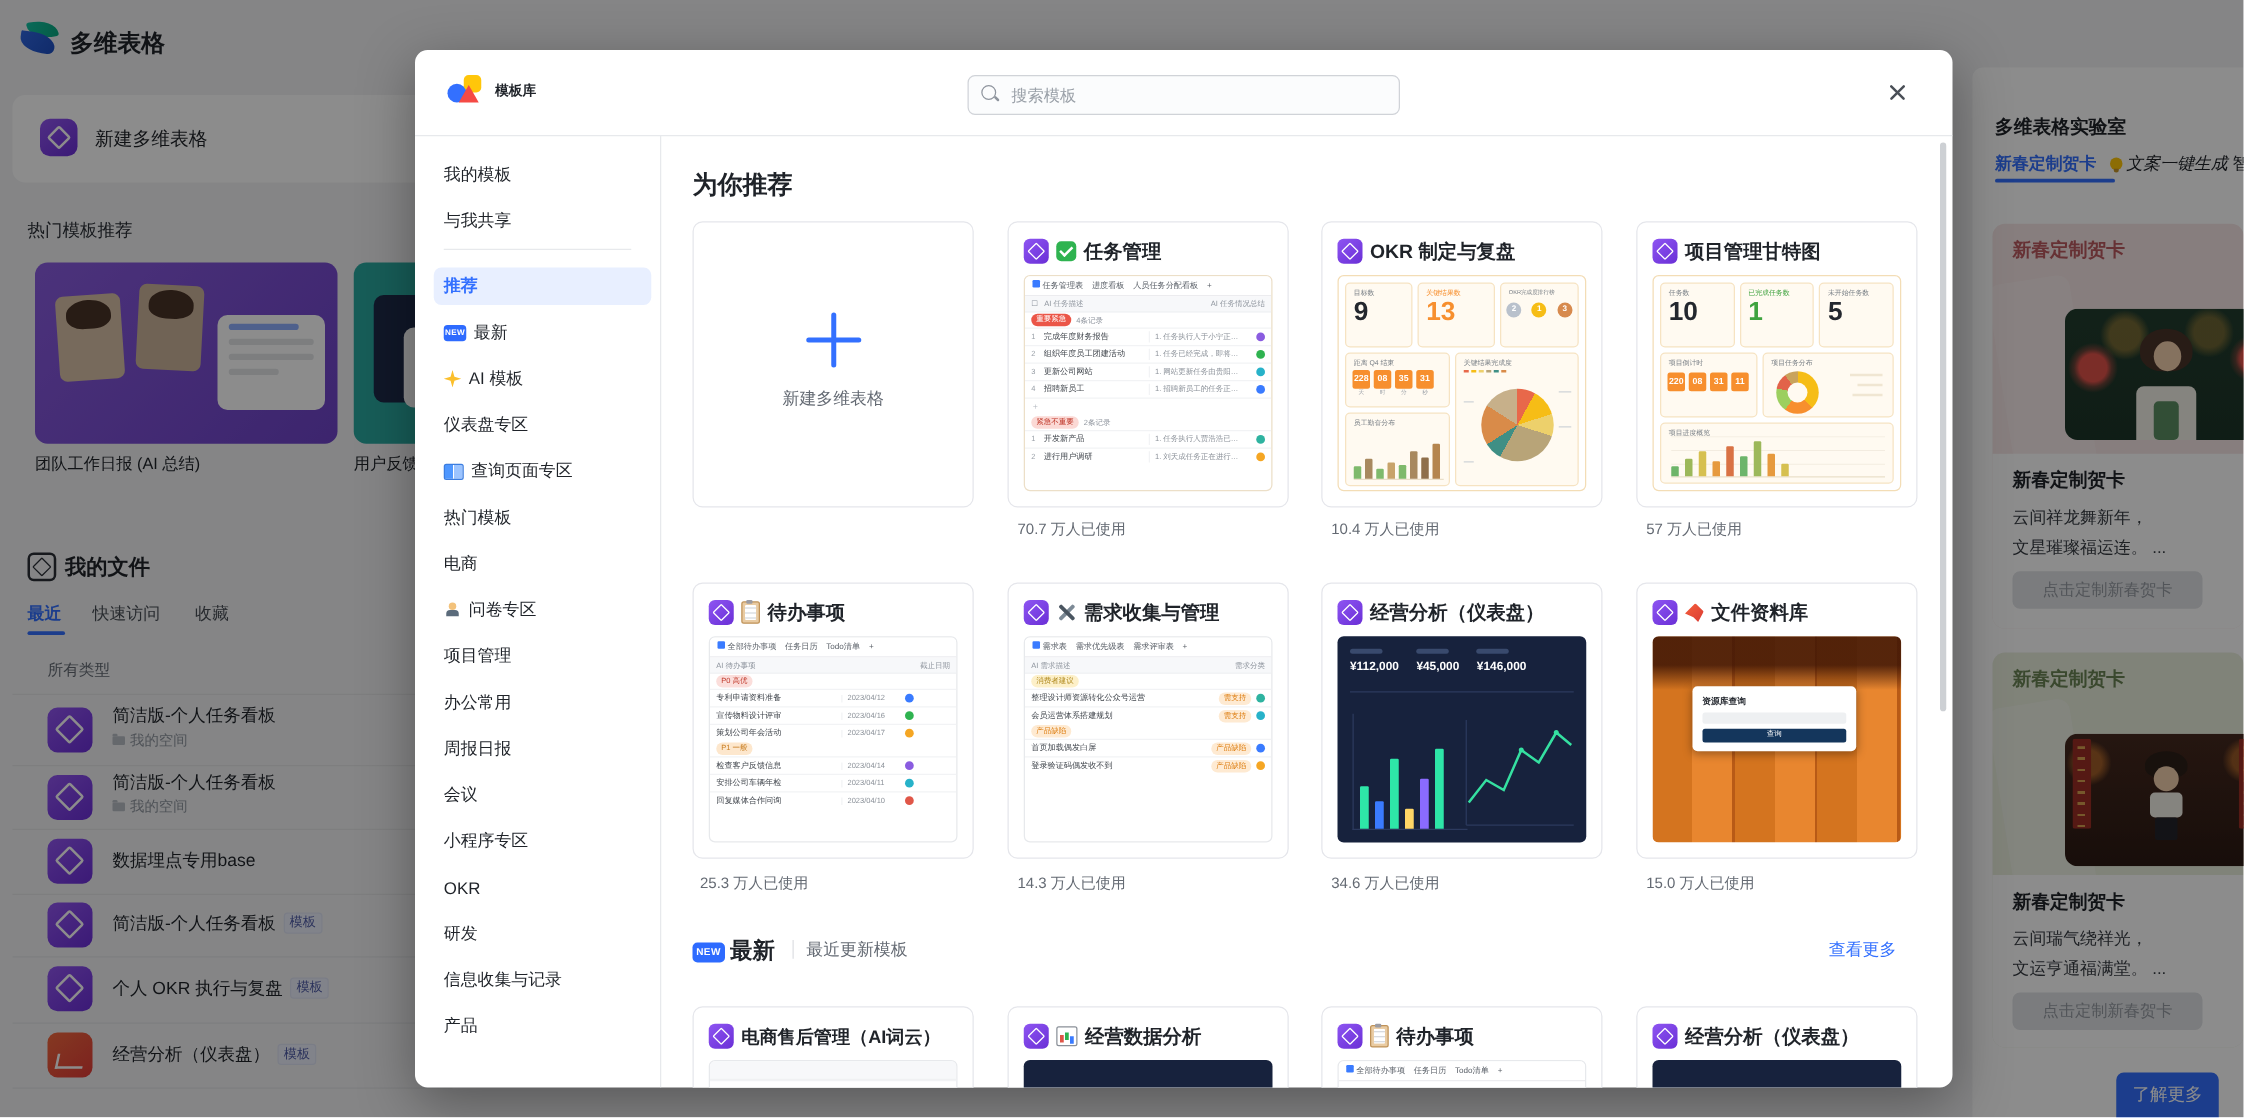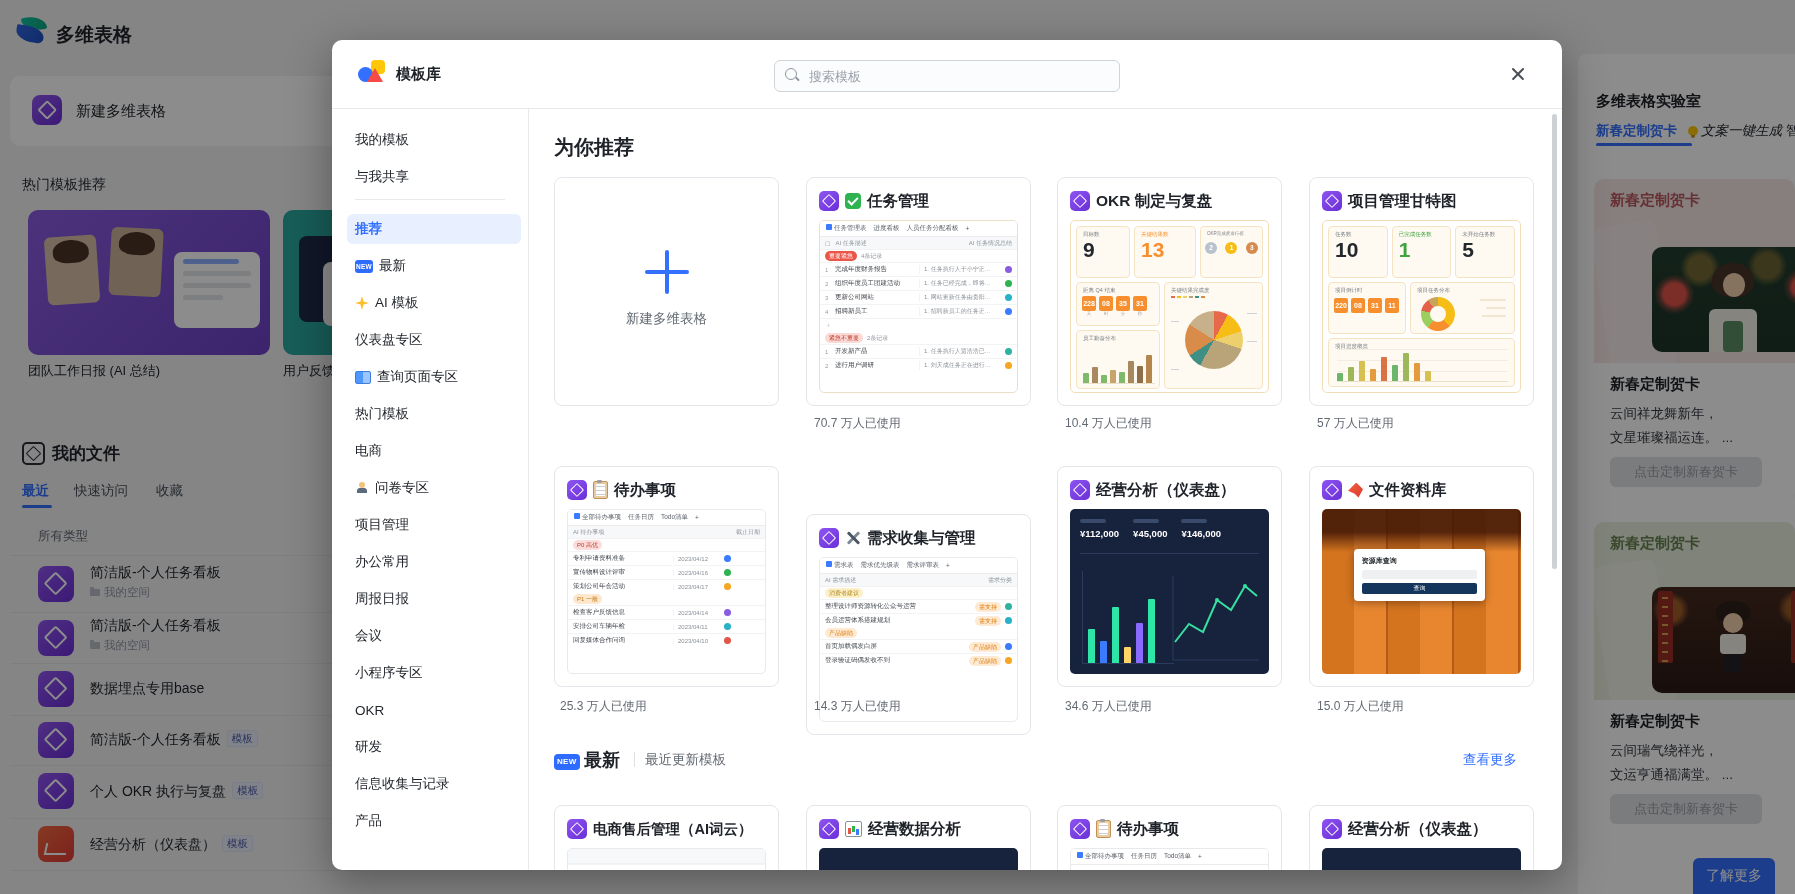--- a/index.html
+++ b/index.html
@@ -33,21 +33,21 @@
   .folder-ic{display:inline-block;width:10px;height:7px;background:#b9bec5;border-radius:1px;position:relative;margin-right:4px;}
   .folder-ic::before{content:"";position:absolute;left:0;top:-2px;width:4px;height:2px;background:#b9bec5;border-radius:1px 1px 0 0;}
   .base-red{border-radius:8px;background:linear-gradient(140deg,#f2693d,#e23c39);position:relative;}
   .base-red::after{content:"";position:absolute;left:7px;top:17px;width:20px;height:10px;border-left:2px solid #fff;border-bottom:2px solid #fff;transform:skewX(-12deg);}
   .myfiles-ic{width:19px;height:19px;border:2.2px solid #2b2f36;border-radius:5px;position:relative;}
   .myfiles-ic::after{content:"";position:absolute;inset:4px;border:1.8px solid #2b2f36;border-radius:1px;transform:rotate(45deg);}
   
   #overlay{position:absolute;inset:0;background:rgba(0,0,0,0.45);z-index:20;}
   #modal{position:absolute;left:332px;top:40px;width:1230px;height:830px;background:#fff;border-radius:10px;z-index:30;box-shadow:0 12px 44px rgba(0,0,0,.35);overflow:hidden;}
   .m-head{position:absolute;left:0;top:0;right:0;height:68px;border-bottom:1px solid #e7e9ec;}
-  .m-title{font-size:15px;font-weight:700;text-align:right;}
+  .m-title{font-size:11px;font-weight:700;text-align:right;}
   .mlogo{width:28px;height:28px;position:relative;}
   .mlogo .sq{position:absolute;right:1px;top:0;width:14px;height:14px;background:#ffc60a;border-radius:4px;}
   .mlogo .ci{position:absolute;left:0;top:7px;width:15px;height:15px;background:#3370ff;border-radius:50%;}
   .mlogo .tr{position:absolute;left:9px;top:8px;width:0;height:0;border-left:8px solid transparent;border-right:8px solid transparent;border-bottom:14px solid #f54a45;}
   .srch{position:absolute;left:442px;top:20px;width:344px;height:30px;background:#fbfcfd;border:1px solid #d0d3d8;border-radius:6px;}
   .srch input{position:absolute;left:32px;top:1px;width:300px;height:26px;border:0;outline:0;background:transparent;font-size:13px;color:#1f2329;font-family:inherit;}
   .srch input::placeholder{color:#9aa0a8;}
   .mag{position:absolute;left:10px;top:7px;width:10px;height:10px;border:1.6px solid #8f959e;border-radius:50%;}
   .mag::after{content:"";position:absolute;left:9px;top:9px;width:5px;height:1.6px;background:#8f959e;transform:rotate(45deg);border-radius:1px;}
   .xclose{position:absolute;left:1176px;top:24px;width:20px;height:20px;cursor:pointer;}
@@ -632,21 +632,21 @@
             <span class="av" style="background:#27b2c9;"></span>
           </div>
         <div class="trow">
             <span class="tname" style="width:96px;">回复媒体合作问询</span>
             <span class="tdate">2023/04/10</span>
             <span class="av" style="background:#e05648;"></span>
           </div>
       </div>
     </div>
 
-    <div class="tcard r2" style="left:474px;top:426px;margin-top:48px;">
+    <div class="tcard r2" style="left:474px;top:426px;">
       <div class="tc-head">
           <span class="bic"></span>
           <span class="em em-tools"></span>
           <span class="tc-title">需求收集与管理</span>
         </div>
       <div class="thumb bordered2">
         <div class="ttabs">
             <span><span class="tabic"></span><span>需求表</span></span>
             <span>需求优先级表</span>
             <span>需求评审表</span>

